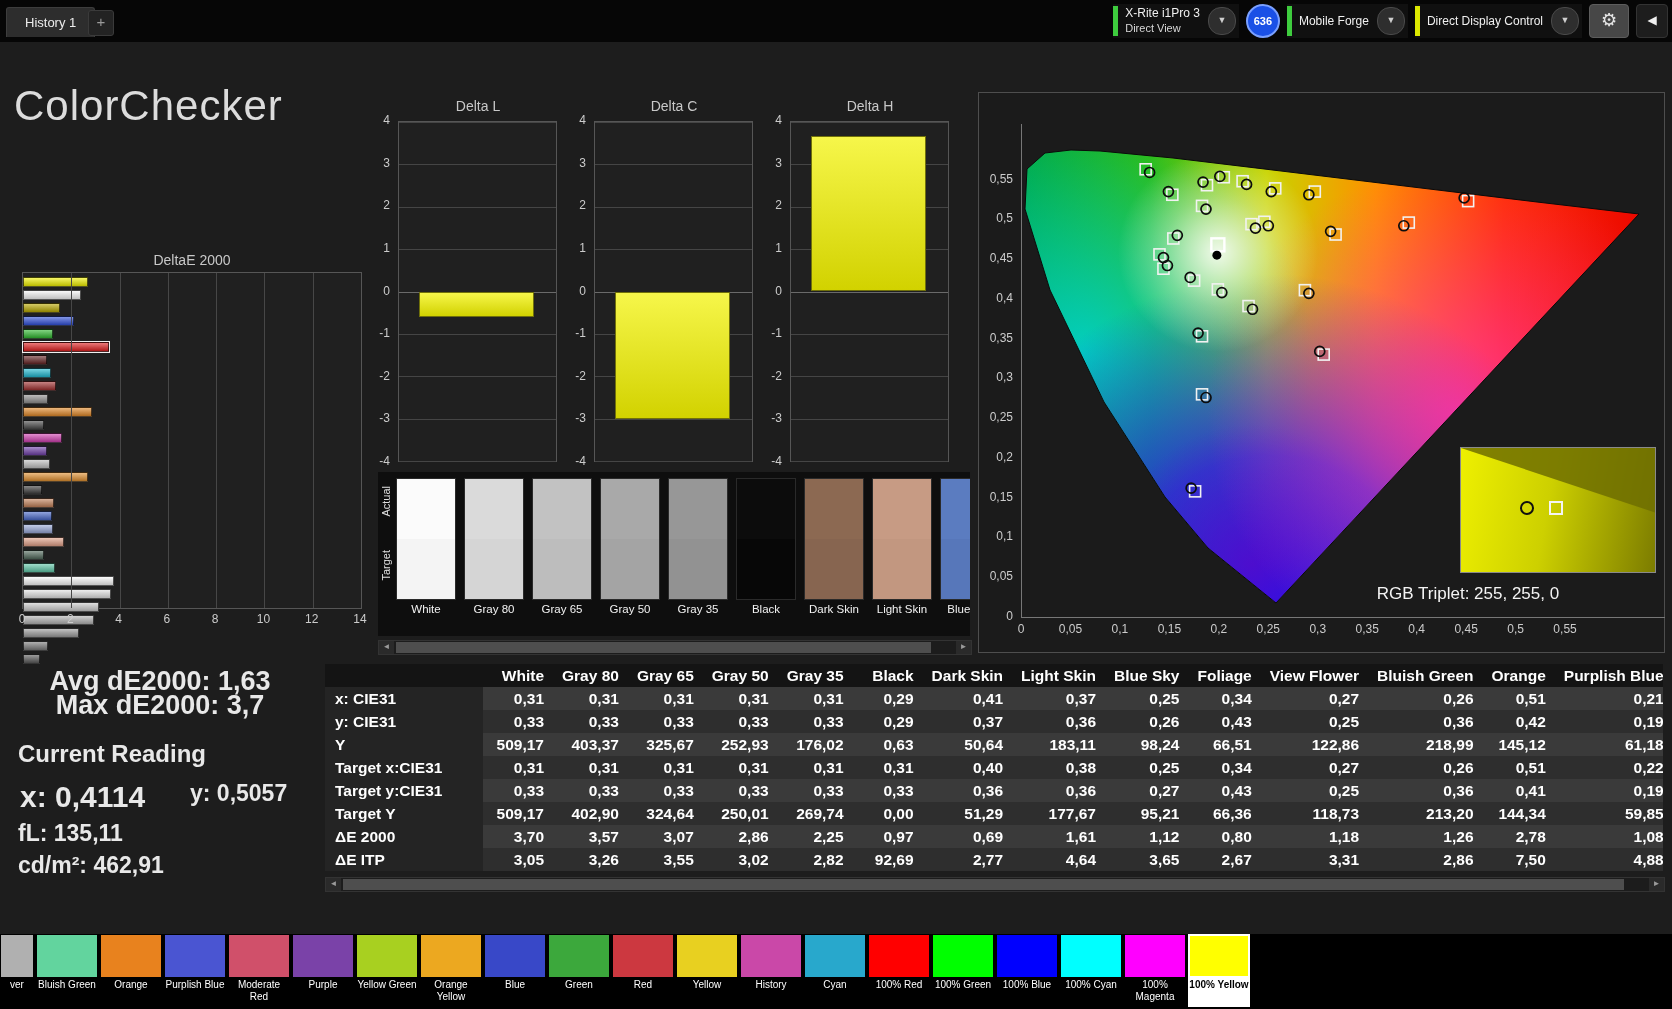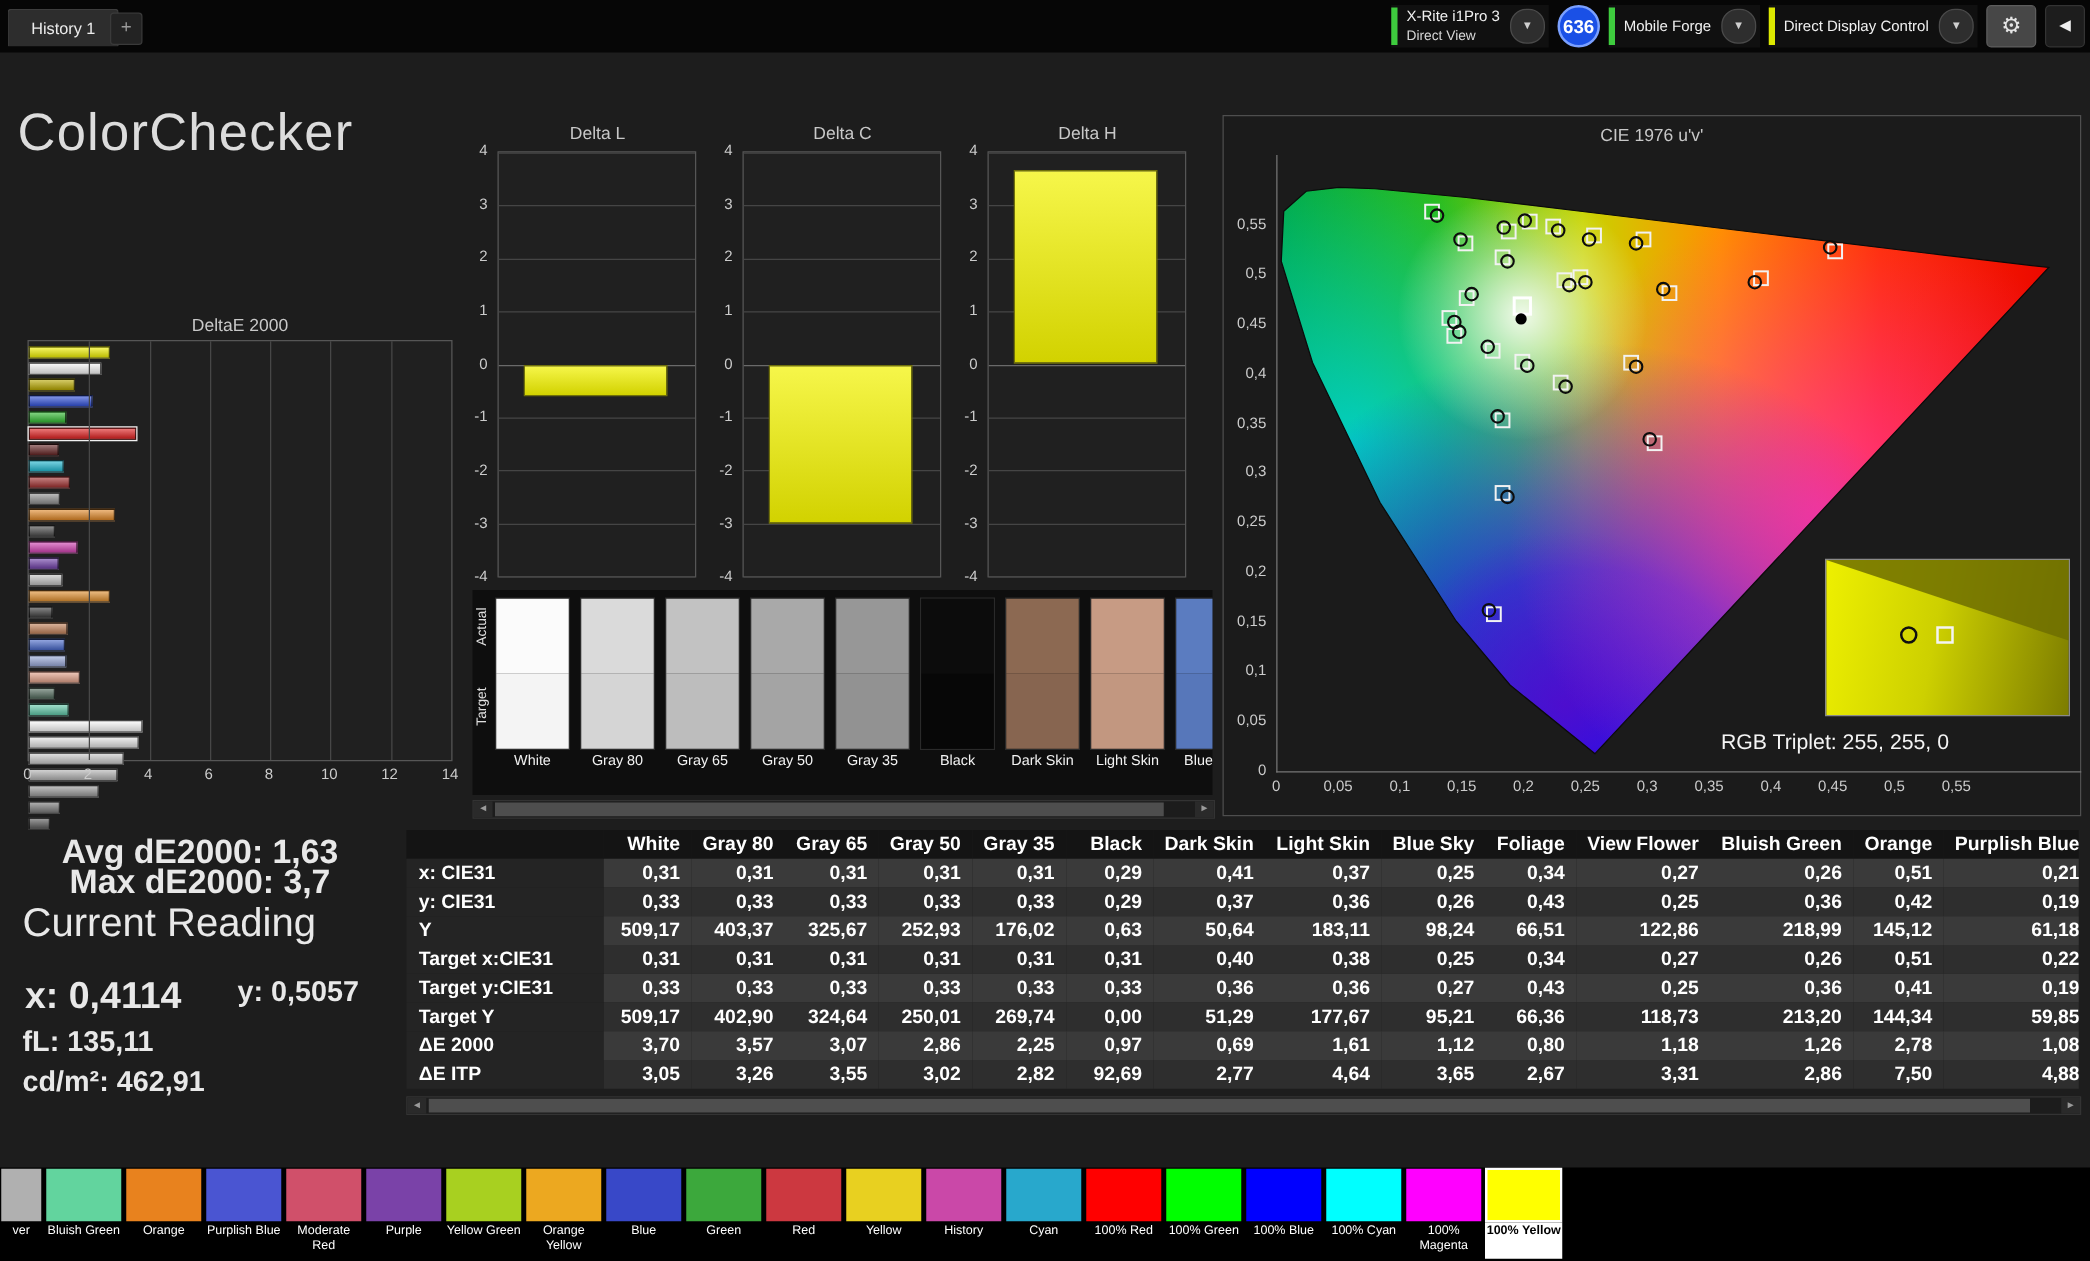--- a/index.html
+++ b/index.html
@@ -14,31 +14,31 @@
   .addtab{left:88px;top:10px;width:24px;height:24px;background:#232323;border:1px solid #3a3a3a;
        border-radius:3px;color:#9a9a9a;font-size:15px;text-align:center;line-height:22px;}
   .topright{right:4px;top:4px;height:34px;display:flex;align-items:center;gap:7px;}
   .ctrl{display:flex;align-items:center;height:34px;background:#101010;}
   .statusbar{width:5px;height:30px;margin-right:7px;}
   .ctrl .txt{font-size:12px;line-height:1.25;color:#f0f0f0;padding-right:8px;white-space:nowrap;}
   .ctrl .txt .sub{font-size:11px;color:#d8d8d8;}
   .chev{width:26px;height:26px;border-radius:13px;background:#2e2e2e;border:1px solid #4a4a4a;
         color:#cfcfcf;font-size:9px;text-align:center;line-height:24px;margin-right:3px;}
   .badge{width:30px;height:30px;border-radius:50%;background:#1a50e6;border:2px solid #7aa0ff;
-         color:#fff;font-size:15px;font-weight:bold;display:flex;align-items:center;justify-content:center;}
+         color:#fff;font-size:11px;font-weight:bold;display:flex;align-items:center;justify-content:center;}
   .sqbtn{width:38px;height:32px;background:#474747;border:1px solid #5d5d5d;border-radius:4px;
          color:#e4e4e4;font-size:18px;text-align:center;line-height:30px;}
   .collapsebtn{width:30px;height:32px;background:#1d1d1d;border:1px solid #333;border-radius:4px;
          color:#f0f0f0;font-size:12px;text-align:center;line-height:30px;}
 
   
   .pagetitle{left:14px;top:82px;font-size:42px;color:#dcdcdc;letter-spacing:1px;}
   .stat-avg{left:20px;top:666px;width:280px;text-align:center;font-size:27px;font-weight:600;}
   .stat-max{left:20px;top:690px;width:280px;text-align:center;font-size:27px;font-weight:600;}
-  .stat-cur{left:18px;top:720px;font-size:32px;font-weight:400;}
+  .stat-cur{left:18px;top:740px;font-size:24px;font-weight:700;}
   .stat-x{left:20px;top:780px;font-size:30px;font-weight:600;}
   .stat-y{left:190px;top:780px;font-size:23px;font-weight:600;}
   .stat-fl{left:18px;top:820px;font-size:23px;font-weight:600;}
   .stat-cd{left:18px;top:852px;font-size:23px;font-weight:600;}
 
   
   .charttitle{font-size:14px;color:#c8c8c8;text-align:center;}
   .de-title{left:22px;top:252px;width:340px;}
   .de-plot{left:22px;top:272px;width:338px;height:335px;border:1px solid #565656;background:#202020;}
   .vgrid{position:absolute;top:0;bottom:0;width:1px;background:#474747;}
@@ -362,21 +362,20 @@
         </div>
       </div>
   </div>
   <div class="abs scrollbar sb-swatch">
     <div class="sb-arrow">◄</div>
     <div class="sb-thumb"></div>
     <div class="sb-arrow r">►</div>
   </div>
 
   <div class="abs ciepanel">
-    <div class="charttitle cie-title">CIE 1976 u'v'</div>
     <div class="cie-yaxis">
         <div class="cie-ytick" style="top: 485px;">0</div>
         <div class="cie-ytick" style="top: 445.24px;">0,05</div>
         <div class="cie-ytick" style="top: 405.48px;">0,1</div>
         <div class="cie-ytick" style="top: 365.72px;">0,15</div>
         <div class="cie-ytick" style="top: 325.96px;">0,2</div>
         <div class="cie-ytick" style="top: 286.2px;">0,25</div>
         <div class="cie-ytick" style="top: 246.44px;">0,3</div>
         <div class="cie-ytick" style="top: 206.68px;">0,35</div>
         <div class="cie-ytick" style="top: 166.92px;">0,4</div>

